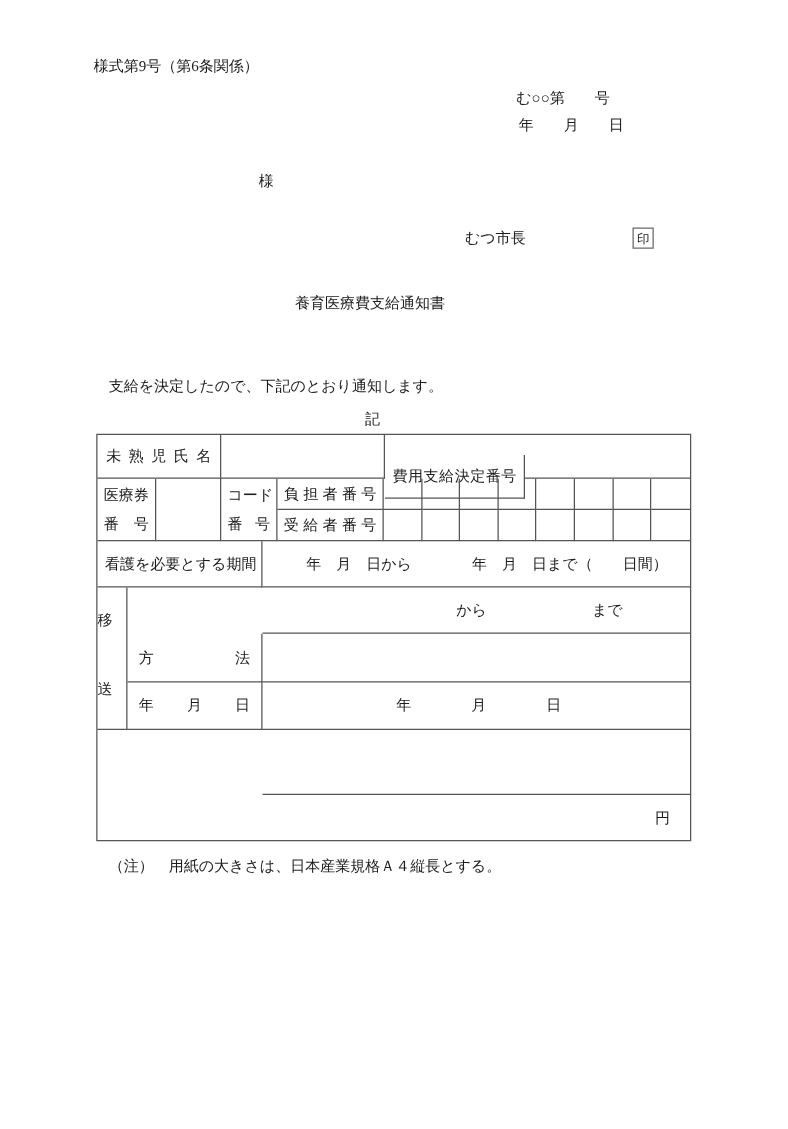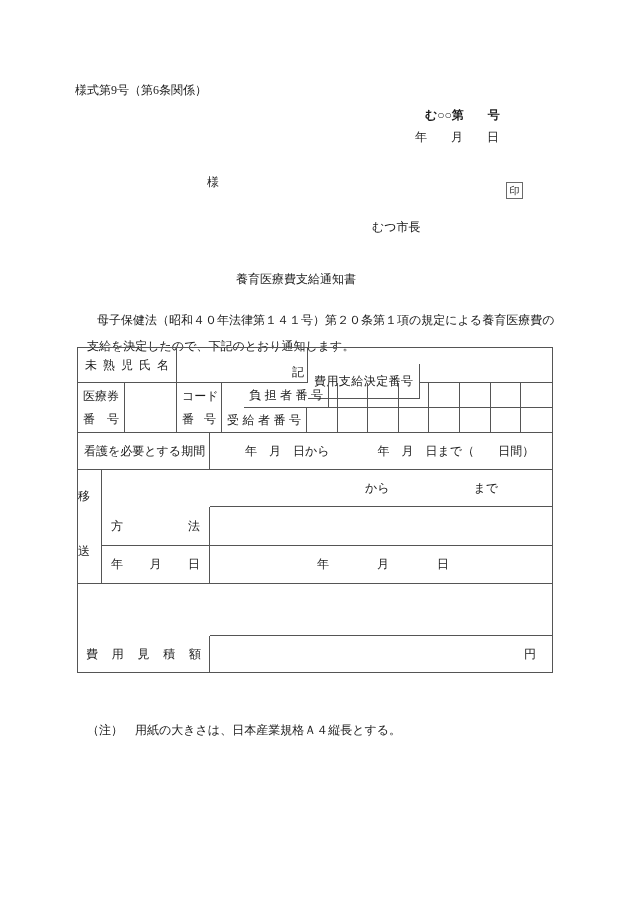--- a/index.html
+++ b/index.html
@@ -6,21 +6,21 @@
   .page{
     position:relative;
     width:630px;height:903px;
     margin:0 auto;
     background:#ffffff;
     font-family:"Liberation Serif","DejaVu Serif",serif;
     color:#1b1b1b;
     font-size:12px;
     overflow:hidden;
   }
-  .abs{position:absolute;line-height:15px;white-space:pre;margin-top:37px;}
+  .abs{position:absolute;line-height:15px;white-space:pre;}
   .seal{
     position:absolute;left:506px;top:182px;
     width:17px;height:17px;
     border:1px solid #6a6a6a;
     display:flex;align-items:center;justify-content:center;
     font-size:10px;box-sizing:border-box;
   }
   
   .ftable{
     position:absolute;left:77px;top:347px;
@@ -44,30 +44,29 @@
     flex-direction:column;align-items:center;justify-content:flex-start;
     padding-top:19px;gap:40px;white-space:normal;
   }
 </style>
 </head>
 <body>
 
 <div class="page">
 
   <div class="abs" style="left:75px;top:46px;">様式第9号（第6条関係）</div>
-  <div class="abs" style="left:425px;top:71px;font-weight:bold;">む○○第　　号</div>
+  <div class="abs" style="left:413px;top:71px;">む○○第　　号</div>
   <div class="abs" style="left:415px;top:93px;">年　　月　　日</div>
   <div class="abs" style="left:207px;top:138px;">様</div>
   <div class="abs" style="left:372px;top:183px;">むつ市長</div>
   <div class="seal">
     <span>印</span>
   </div>
 
   <div class="abs" style="left:236px;top:235px;">養育医療費支給通知書</div>
-  <div class="abs" style="left:97px;top:276px;">母子保健法（昭和４０年法律第１４１号）第２０条第１項の規定による養育医療費の</div>
   <div class="abs" style="left:87px;top:302px;">支給を決定したので、下記のとおり通知します。</div>
   <div class="abs" style="left:292px;top:328px;">記</div>
 
   <div class="ftable">
 
     <div class="cell just" style="left:0;top:0;width:99px;height:35px;padding:0 7px;">
       <span>未 熟 児 氏 名</span>
     </div>
     <div class="cell" style="left:99px;top:0;width:131px;height:35px;"></div>
     <div class="cell just" style="left:230px;top:16px;width:112px;height:35px;padding:0 6px;justify-content:flex-end;">
@@ -77,21 +76,21 @@
 
     <div class="cell two just" style="left:0;top:35px;width:47px;height:50px;padding:0 5px;">
       <span>医療券</span>
       <span>番 号</span>
     </div>
     <div class="cell" style="left:47px;top:35px;width:52px;height:50px;"></div>
     <div class="cell two just" style="left:99px;top:35px;width:45px;height:50px;padding:0 5px;">
       <span>コード</span>
       <span>番 号</span>
     </div>
-    <div class="cell just" style="left:144px;top:35px;width:85px;height:25px;padding:0 5px;margin-left:22px;">
+    <div class="cell just" style="left:144px;top:35px;width:85px;height:25px;padding:0 5px;">
       <span>負 担 者 番 号</span>
     </div>
     <div class="cell just" style="left:144px;top:60px;width:85px;height:25px;padding:0 5px;">
       <span>受 給 者 番 号</span>
     </div>
 
     <div class="cell" style="left:229px;top:35px;width:31px;height:25px;"></div>
     <div class="cell" style="left:260px;top:35px;width:30px;height:25px;"></div>
     <div class="cell" style="left:290px;top:35px;width:31px;height:25px;"></div>
     <div class="cell" style="left:321px;top:35px;width:30px;height:25px;"></div>
@@ -132,23 +131,20 @@
 
     <div class="cell just" style="left:24px;top:198px;width:108px;height:38px;padding:0 9px;">
       <span>年 月 日</span>
     </div>
     <div class="cell nr" style="left:132px;top:198px;width:342px;height:38px;padding-left:107px;">
       <span>年　　　　月　　　　日</span>
     </div>
 
     <div class="cell nr" style="left:132px;top:236px;width:342px;height:52px;"></div>
 
-    <div class="cell just nb" style="left:0;top:288px;width:132px;height:36px;padding:0 8px;">
-      <span>費 用 見 積 額</span>
-    </div>
     <div class="cell rgt nr nb" style="left:132px;top:288px;width:342px;height:36px;padding-right:16px;">
       <span>円</span>
     </div>
 
   </div>
 
   <div class="abs" style="left:87px;top:686px;">（注）　用紙の大きさは、日本産業規格Ａ４縦長とする。</div>
 
 </div>
 

